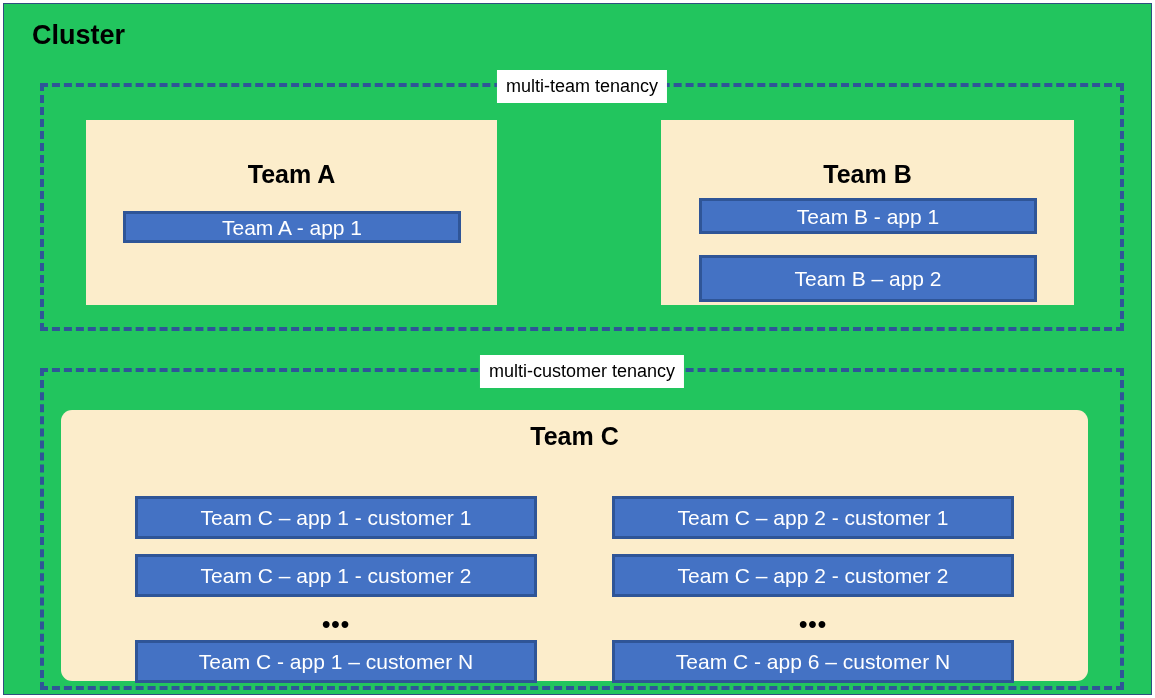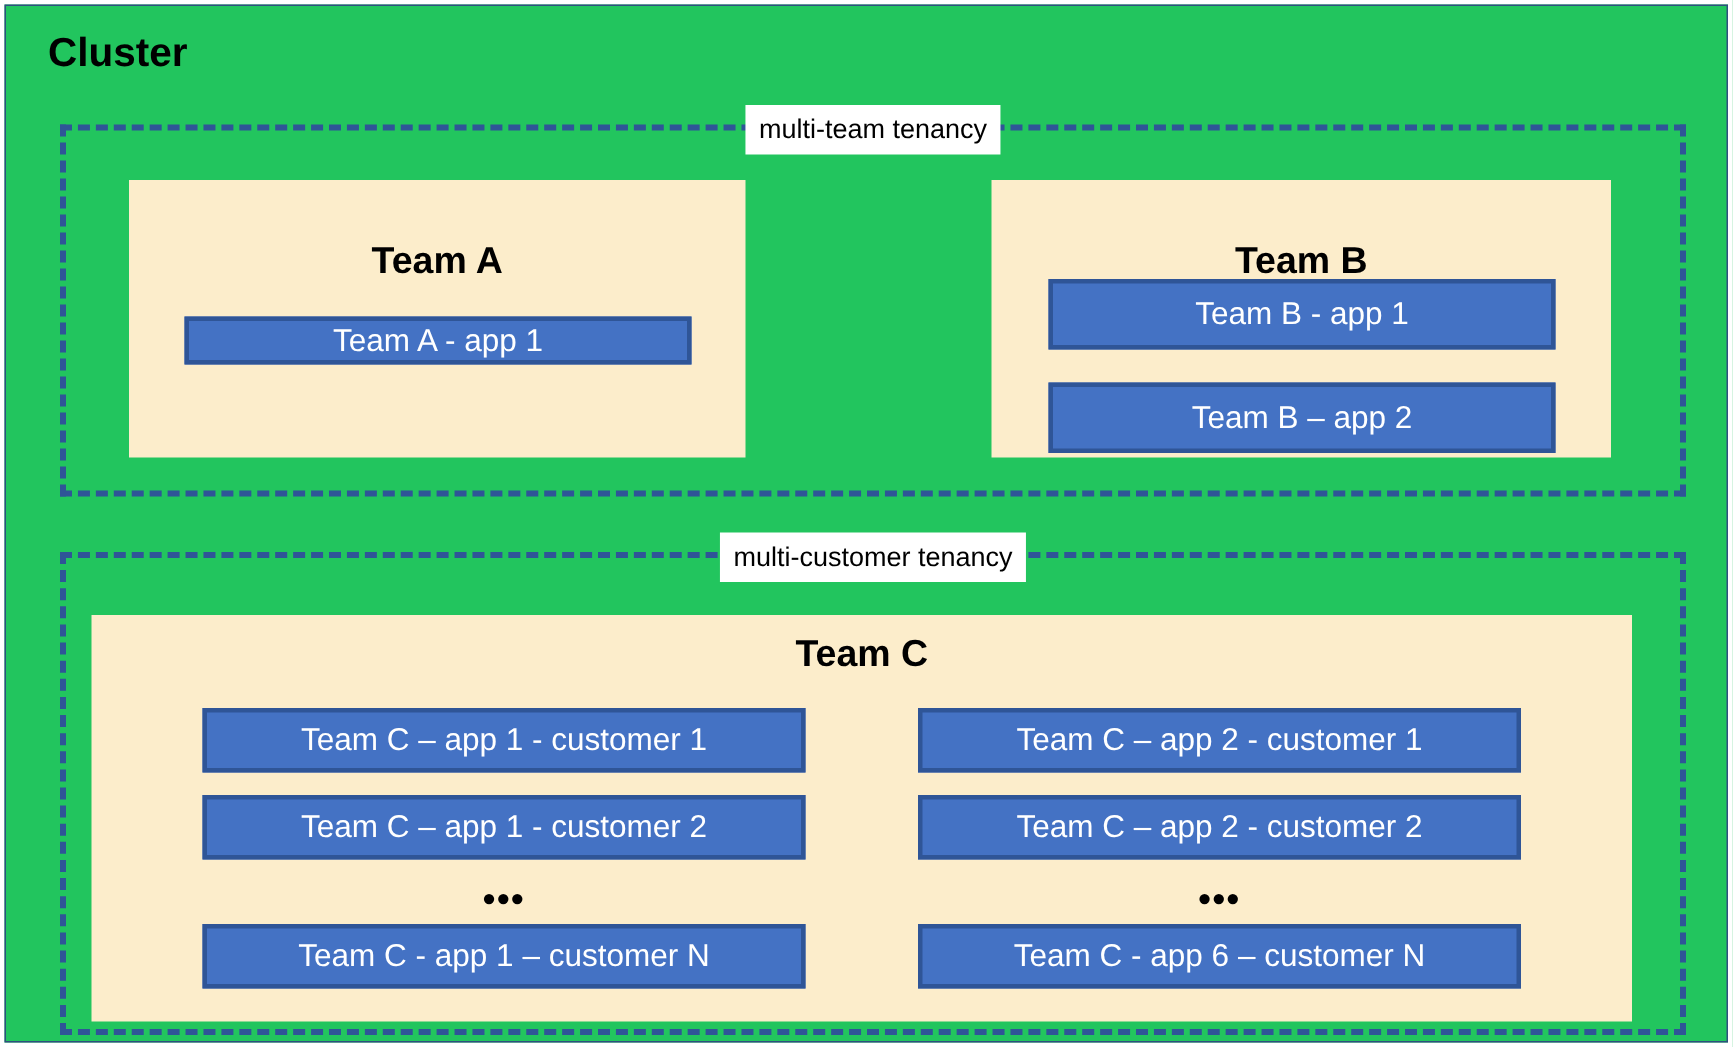--- a/index.html
+++ b/index.html
@@ -92,20 +92,21 @@
     left: 657px;
     top: 116px;
     width: 413px;
     height: 185px;
   }
   #team-c-box {
     left: 57px;
     top: 406px;
     width: 1027px;
     height: 271px;
+    border-radius: 11px;
   }
 
   .team-title {
     text-align: center;
     font-size: 25px;
     font-weight: bold;
     color: #000000;
     line-height: 1;
   }
   #team-a-box .team-title,
@@ -128,36 +129,36 @@
   }
 
   #app-team-a-1 {
     left: 119px;
     top: 207px;
     width: 338px;
     height: 32px;
   }
   #app-team-b-1 {
     left: 695px;
-    top: 182px;
+    top: 194px;
     width: 338px;
-    height: 47px;
+    height: 36px;
   }
   #app-team-b-2 {
     left: 695px;
     top: 239px;
     width: 338px;
     height: 47px;
     margin-top: 12px;
   }
 
   
   .teamc-col {
     position: absolute;
-    top: 468px;
+    top: 492px;
     width: 402px;
   }
   #teamc-col-1 { left: 131px; }
   #teamc-col-2 { left: 608px; }
 
   .teamc-app {
     position: relative;
     box-sizing: border-box;
     width: 100%;
     height: 43px;

